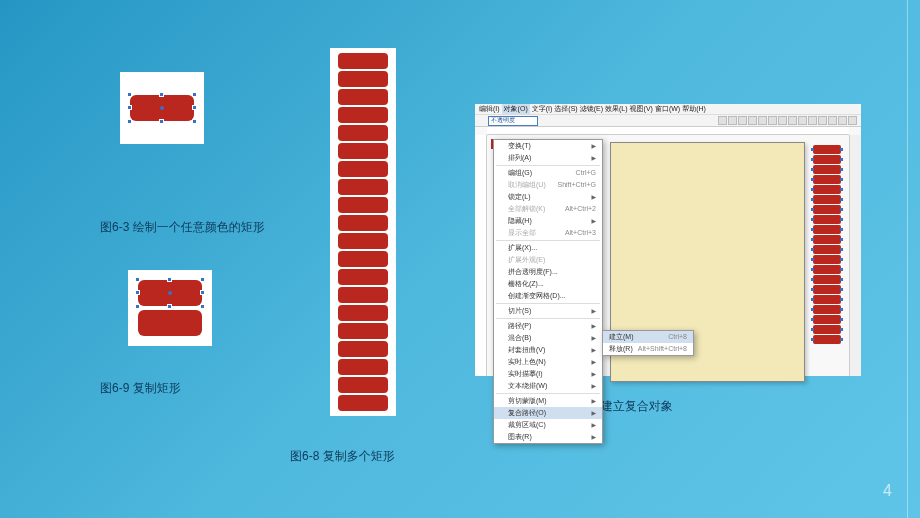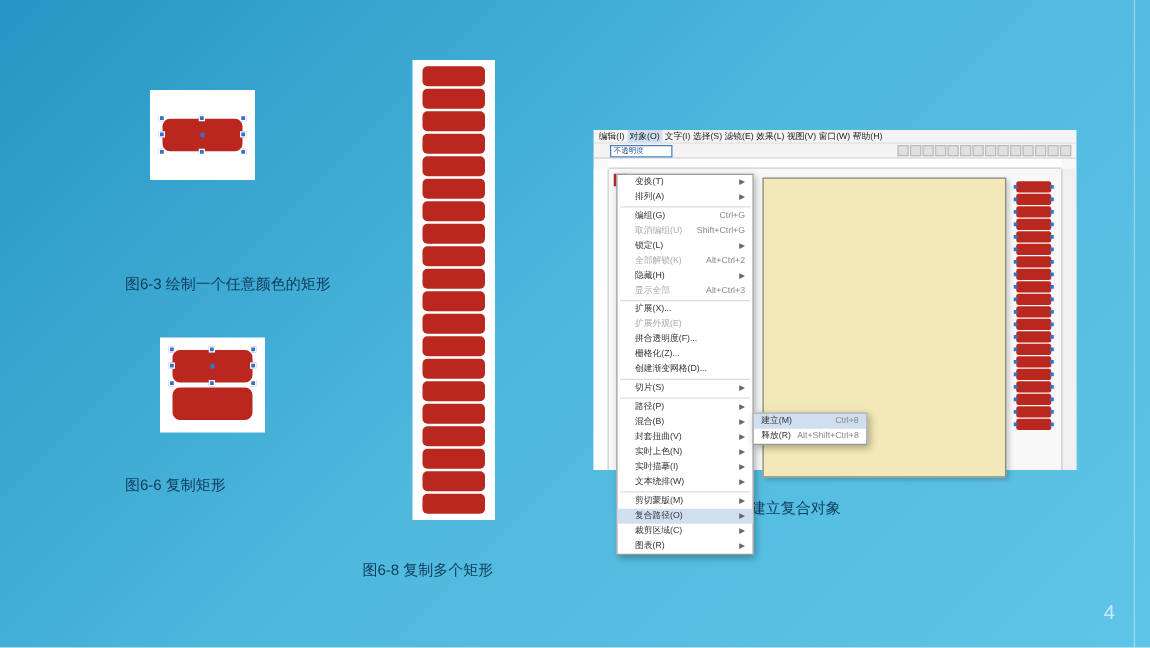--- a/index.html
+++ b/index.html
@@ -146,21 +146,21 @@
       <div class="sel-handle h-ml"></div>
         <div class="center-dot"></div>
         <div class="sel-handle h-mr"></div>
       <div class="sel-handle h-bl"></div>
         <div class="sel-handle h-bm"></div>
         <div class="sel-handle h-br"></div>
     </div>
     <div class="rect-plain"></div>
   </div>
 </div>
-<div class="caption cap67">图6-6 复制矩形</div>
+<div class="caption cap67">图6-9 复制矩形</div>
 
 <div class="fig68">
   <div class="fig68-img">
     <div class="rect-small"></div>
       <div class="rect-small"></div>
       <div class="rect-small"></div>
     <div class="rect-small"></div>
       <div class="rect-small"></div>
       <div class="rect-small"></div>
     <div class="rect-small"></div>

